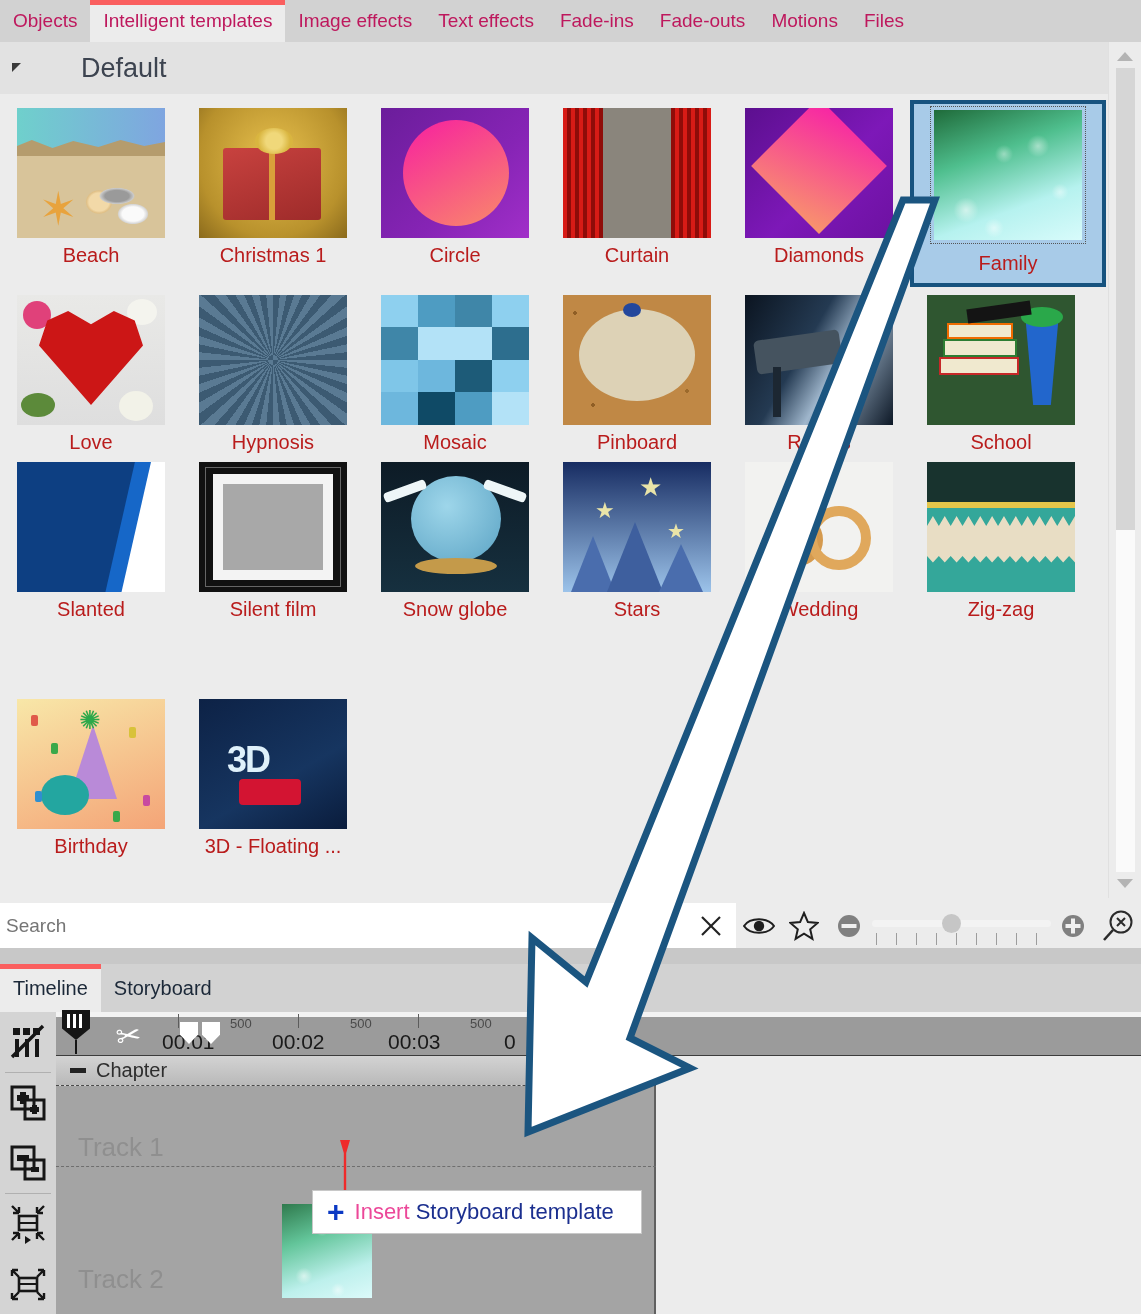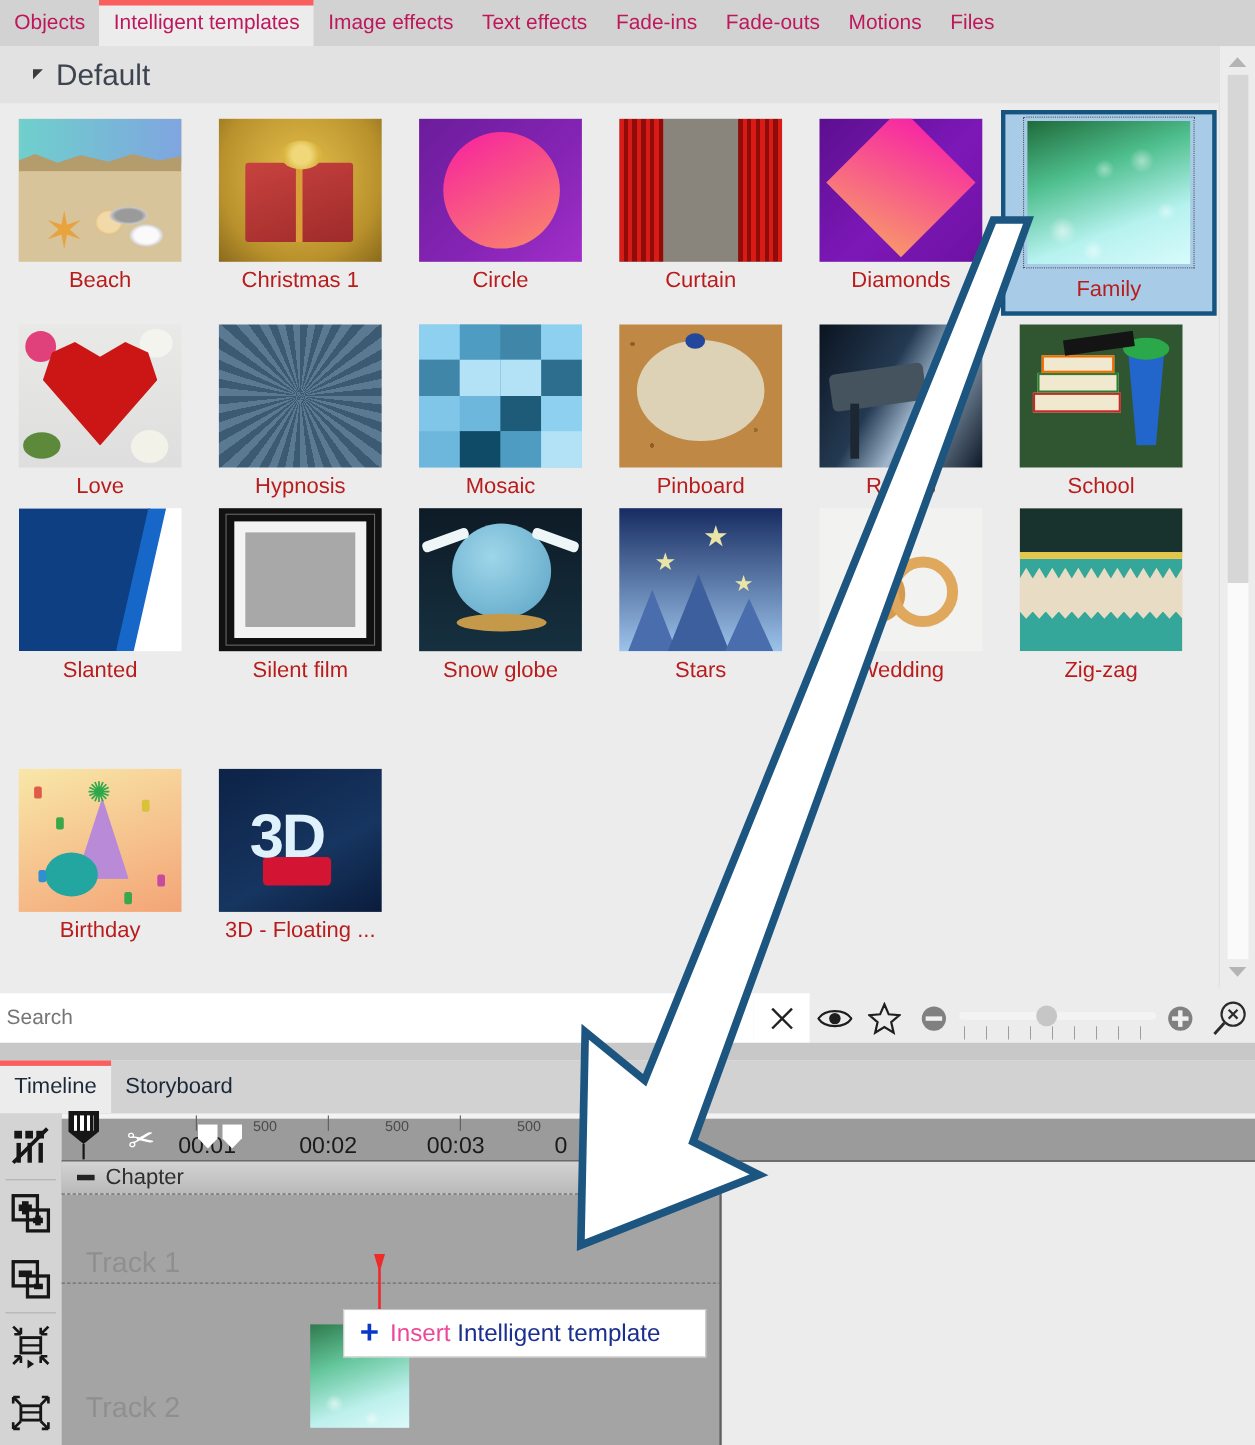--- a/index.html
+++ b/index.html
@@ -31,21 +31,22 @@
   .tab.active::before {
     content:""; position:absolute; left:0; right:0; top:0; height:5px;
     background:#fa5f5f;
   }
 
   
   .group-header {
     position:absolute; left:0; top:42px; width:1108px; height:52px;
     background:#e2e2e2;
     display:flex; align-items:center;
-    padding-left:30px;
+    padding-left:12px;
+    gap:48px;
   }
   .group-caret {
     width:0; height:0;
     border-top:9px solid #3a3a3a;
     border-right:9px solid transparent;
     border-left:0;
     margin-right:12px; margin-top:-2px;
   }
   .group-title { font-size:27px; color:#3d4450; }
 
@@ -208,21 +209,21 @@
     clip-path:polygon(0 100%,100% 100%,100% 18%,96% 0,92% 18%,88% 0,84% 18%,80% 0,76% 18%,72% 0,68% 18%,64% 0,60% 18%,56% 0,52% 18%,48% 0,44% 18%,40% 0,36% 18%,32% 0,28% 18%,24% 0,20% 18%,16% 0,12% 18%,8% 0,4% 18%,0 0);}
 
   .t-birthday{background:linear-gradient(160deg,#f8e7a8,#f4a477);}
   .t-birthday .hat{position:absolute;left:52px;top:26px;width:48px;height:74px;background:#b98ad8;
     clip-path:polygon(50% 0,100% 100%,0 100%);}
   .t-birthday .pom{position:absolute;left:62px;top:8px;width:28px;height:26px;color:#2ca84a;font-size:26px;line-height:26px;}
   .t-birthday .bal{position:absolute;left:24px;top:76px;width:48px;height:40px;border-radius:50%;background:#23a6a0;}
   .t-birthday span.cf{position:absolute;width:7px;height:11px;border-radius:2px;}
 
   .t-3d{background:linear-gradient(150deg,#0d2246,#163560 60%,#0a1c3c);}
-  .t-3d .txt{position:absolute;left:28px;top:28px;font-size:56px;font-weight:bold;color:#dff1fb;
+  .t-3d .txt{position:absolute;left:28px;top:40px;font-size:36px;font-weight:bold;color:#dff1fb;
     letter-spacing:-2px;}
   .t-3d .red{position:absolute;left:40px;top:80px;width:62px;height:26px;background:#d31432;border-radius:4px;}
 
   
   .vscroll {
     position:absolute; left:1108px; top:42px; width:33px; height:856px;
     background:#ececec; border-left:1px solid #e0e0e0;
   }
   .vscroll .arr-up, .vscroll .arr-dn {
     position:absolute; left:50%; transform:translateX(-50%);
@@ -694,21 +695,21 @@
     <div class="trk-label" style="top:76px;">Track 1</div>
     <div class="trk-label" style="top:208px;">Track 2</div>
     <div class="cursor-line"></div>
     <div class="clip"></div>
   </div>
 
 </div>
 
 <div class="tooltip">
   <span class="plus">+</span>
-  <span class="ttext"><span class="dark">Insert </span><span>Intelligent template</span></span>
+  <span class="ttext"><span class="dark">Insert </span><span>Storyboard template</span></span>
 </div>
 
 <svg class="bigarrow" viewBox="0 0 1141 1314">
   <path d="M 903 200
            L 935 200
            L 630 1038
            L 690 1068
            L 528 1132
            L 532 938
            L 586 982

